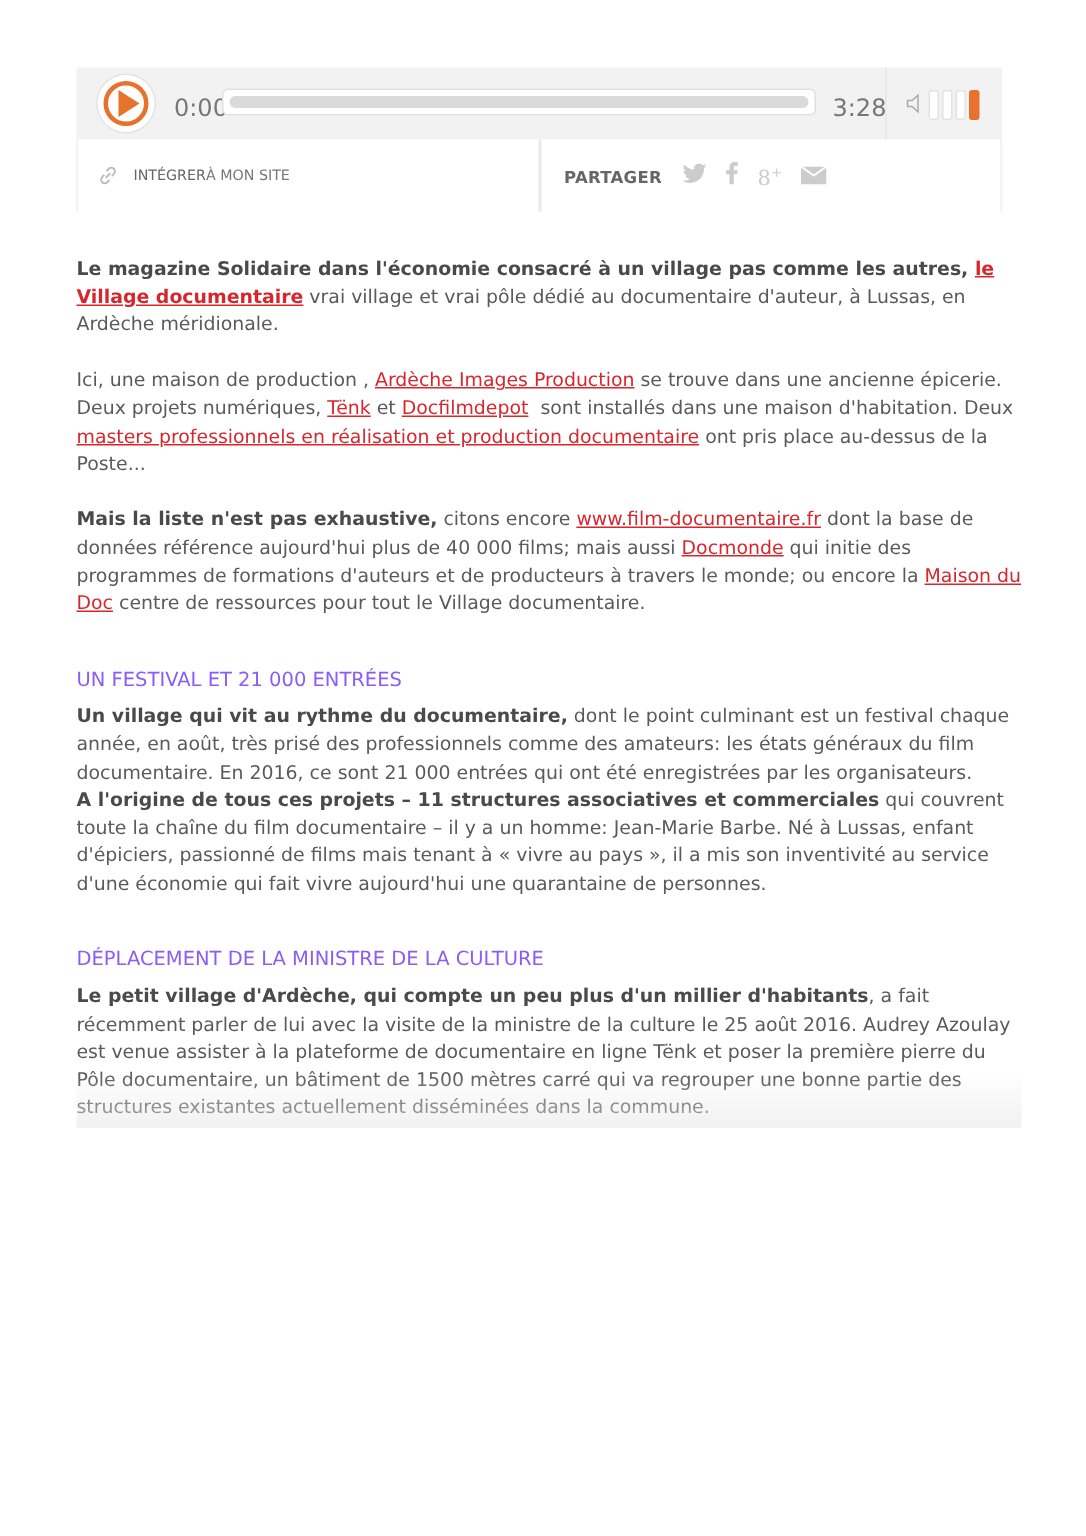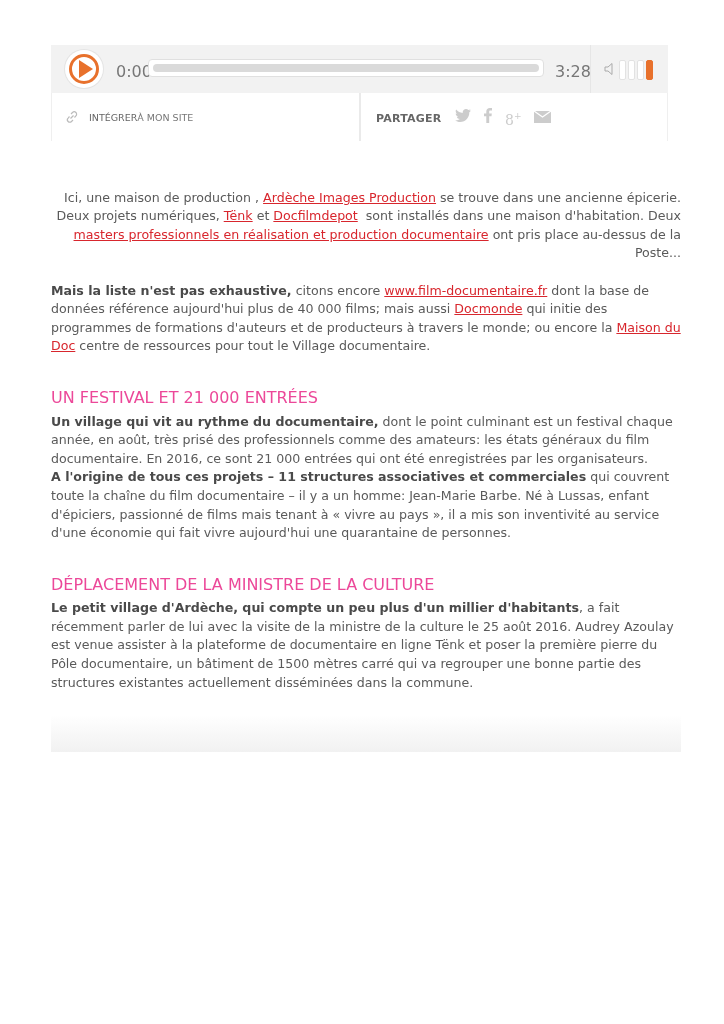--- a/index.html
+++ b/index.html
@@ -40,23 +40,23 @@
   .partager { position: absolute; left: 325px; top: 19px; font-size: 11px; font-weight: bold; color: #666; letter-spacing: .2px; }
   .social { position: absolute; left: 404px; top: 15px; display: flex; gap: 13px; align-items: center; }
   .social span { display: block; cursor: pointer; }
 
   
   .article { position: absolute; left: 51px; top: 170px; width: 630px; font-size: 12.6px; line-height: 18.6px; color: #5a5a5a; }
   .article p { margin: 0; }
   .article b { color: #4a4a4a; }
   .article a { color: #d8262d; text-decoration: underline; }
   .p1 { }
-  .p2 { margin-top: 18.6px !important; text-align: right; }
+  .p2 { margin-top: 18.6px !important; }
   .p3 { margin-top: 18.6px !important; }
-  .h-section { color: #ec4899; font-size: 16px; margin-top: 33px !important; margin-bottom: 5px !important; }
+  .h-section { color: #8b5cf6; font-size: 13px; margin-top: 33px !important; margin-bottom: 5px !important; }
   .fade { position: absolute; left: 51px; top: 715px; width: 630px; height: 37px;
           background: linear-gradient(to bottom, rgba(255,255,255,0) 0%, rgba(232,232,232,.6) 100%); pointer-events: none; }
 </style>
 </head>
 <body>
 
 <div class="player">
   <div class="play-btn">
     <div class="ring"></div>
     <div class="tri"></div>
@@ -107,20 +107,23 @@
       <svg width="17" height="12" viewBox="0 0 17 12">
           <rect x="0" y="0" width="17" height="12" fill="#ccc"></rect>
           <path d="M0 0 L8.5 6 L17 0" stroke="#fff" stroke-width="1.3" fill="none"></path>
         </svg>
     </span>
   </div>
   <div class="rborder"></div>
 </div>
 
 <div class="article">
+  <p class="p1">
+    <b>Le magazine Solidaire dans l'économie consacré à un village pas comme les autres, </b><a href="#" style="font-weight:bold">le Village documentaire</a><span> vrai village et vrai pôle dédié au documentaire d'auteur, à Lussas, en Ardèche méridionale.</span>
+  </p>
 
   <p class="p2">
     <span>Ici, une maison de production , </span><a href="#">Ardèche Images Production</a><span> se trouve dans une ancienne épicerie. Deux projets numériques, </span><a href="#">Tënk</a><span> et </span><a href="#">Docfilmdepot</a><span style="white-space:pre-wrap">  sont installés dans une maison d'habitation. Deux </span><a href="#">masters professionnels en réalisation et production documentaire</a><span> ont pris place au-dessus de la Poste...</span>
   </p>
 
   <p class="p3">
     <b>Mais la liste n'est pas exhaustive,</b><span> citons encore </span><a href="#">www.film-documentaire.fr</a><span> dont la base de données référence aujourd'hui plus de 40 000 films; mais aussi </span><a href="#">Docmonde</a><span> qui initie des programmes de formations d'auteurs et de producteurs à travers le monde; ou encore la </span><a href="#">Maison du Doc</a><span> centre de ressources pour tout le Village documentaire.</span>
   </p>
 
   <p class="h-section">UN FESTIVAL ET 21 000 ENTRÉES</p>

